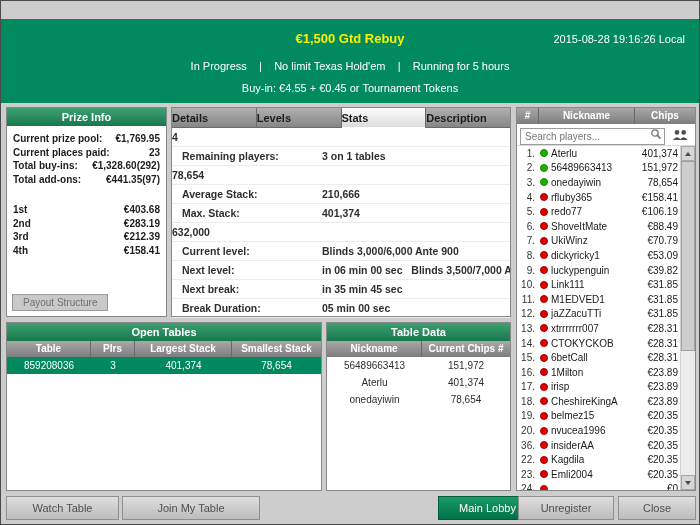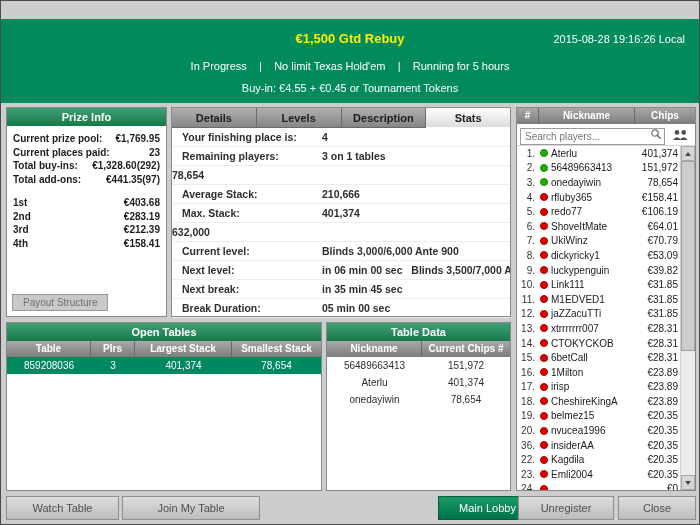--- a/index.html
+++ b/index.html
@@ -20,27 +20,27 @@
   
   .panel{position:absolute;background:#fff;border:1px solid #898989}
   .panel-green-header{height:18px;background:linear-gradient(#3fa173,#16784b);color:#fff;font-size:11px;font-weight:bold;text-align:center;line-height:18px}
   .grid-header{display:flex;height:16px;background:linear-gradient(#a8a8a8,#7d7d7d);color:#fff;font-size:10px;font-weight:bold}
   .grid-header>div{line-height:16px;text-align:center;border-right:1px solid #6a6a6a;overflow:hidden}
 
   
   .prize-panel{left:5px;top:106px;width:161px;height:210px}
   .prize-body{padding:6px 6px;font-size:10px;color:#1d1d1d;font-weight:bold}
   .prize-row{display:flex;justify-content:space-between;line-height:13.5px}
-  .payout-list{margin-top:10px}
+  .payout-list{margin-top:17px}
   .payout-structure-btn{position:absolute;left:5px;bottom:5px;background:#c9c9c9;border:1px solid #9a9a9a;color:#6f6f6f;font-size:10px;padding:2px 10px;cursor:default}
 
   
   .details-panel{left:170px;top:106px;width:340px;height:210px}
   .tabbar{display:flex;height:20px;background:#8a8a8a}
-  .tab{flex:1;text-align:center;line-height:20px;font-size:11px;font-weight:bold;color:#1c1c1c;background:linear-gradient(#b0b0b0,#868686);border-right:1px solid #6b6b6b;border-bottom:1px solid #6b6b6b;cursor:default;overflow:hidden}
+  .tab{flex:1;line-height:20px;font-size:11px;font-weight:bold;color:#1c1c1c;background:linear-gradient(#b0b0b0,#868686);border-right:1px solid #6b6b6b;border-bottom:1px solid #6b6b6b;cursor:default;overflow:hidden}
   .tab:last-child{border-right:none}
   .tab.active{background:linear-gradient(#fdfdfd,#dcdcdc);border-bottom:1px solid transparent}
   .stats-row{display:flex;height:19px;align-items:center;border-bottom:1px solid #ececec;font-size:10.5px;font-weight:bold;color:#2e2e2e}
   .stats-row .lbl{width:150px;padding-left:10px;flex:none}
   .stats-row .val{white-space:pre;overflow:hidden}
 
   
   .open-tables-panel{left:5px;top:321px;width:316px;height:169px}
   .ot-c1{width:84px}.ot-c2{width:44px}.ot-c3{width:97px}.ot-c4{flex:1;border-right:none!important}
   .ot-row{display:flex;height:17px;font-size:10px;line-height:17px;text-align:center;color:#2e2e2e}
@@ -150,28 +150,27 @@
     <button class="payout-structure-btn">Payout Structure</button>
   </div>
 
   <div class="panel details-panel">
     <div class="tabbar">
 
         <div class="tab inactive">Details</div>
 
         <div class="tab inactive">Levels</div>
 
+        <div class="tab active">Stats</div>
+
         <div class="tab inactive">Description</div>
-
-        <div class="tab active">Stats</div>
       </div>
     <div>
 
         <div class="stats-row">
-          <span class="lbl">Your finishing place is:</span>
           <span class="val">4</span>
         </div>
 
         <div class="stats-row">
           <span class="lbl">Remaining players:</span>
           <span class="val">3 on 1 tables</span>
         </div>
 
         <div class="stats-row">
           <span class="val">78,654</span>
@@ -316,21 +315,21 @@
           <span class="pr-rank">5.</span>
           <span class="pr-dot red"></span>
           <span class="pr-name">redo77</span>
           <span class="pr-chips">€106.19</span>
         </div>
 
         <div class="player-row">
           <span class="pr-rank">6.</span>
           <span class="pr-dot red"></span>
           <span class="pr-name">ShoveItMate</span>
-          <span class="pr-chips">€64.01</span>
+          <span class="pr-chips">€88.49</span>
         </div>
 
         <div class="player-row">
           <span class="pr-rank">7.</span>
           <span class="pr-dot red"></span>
           <span class="pr-name">UkiWinz</span>
           <span class="pr-chips">€70.79</span>
         </div>
 
         <div class="player-row">

